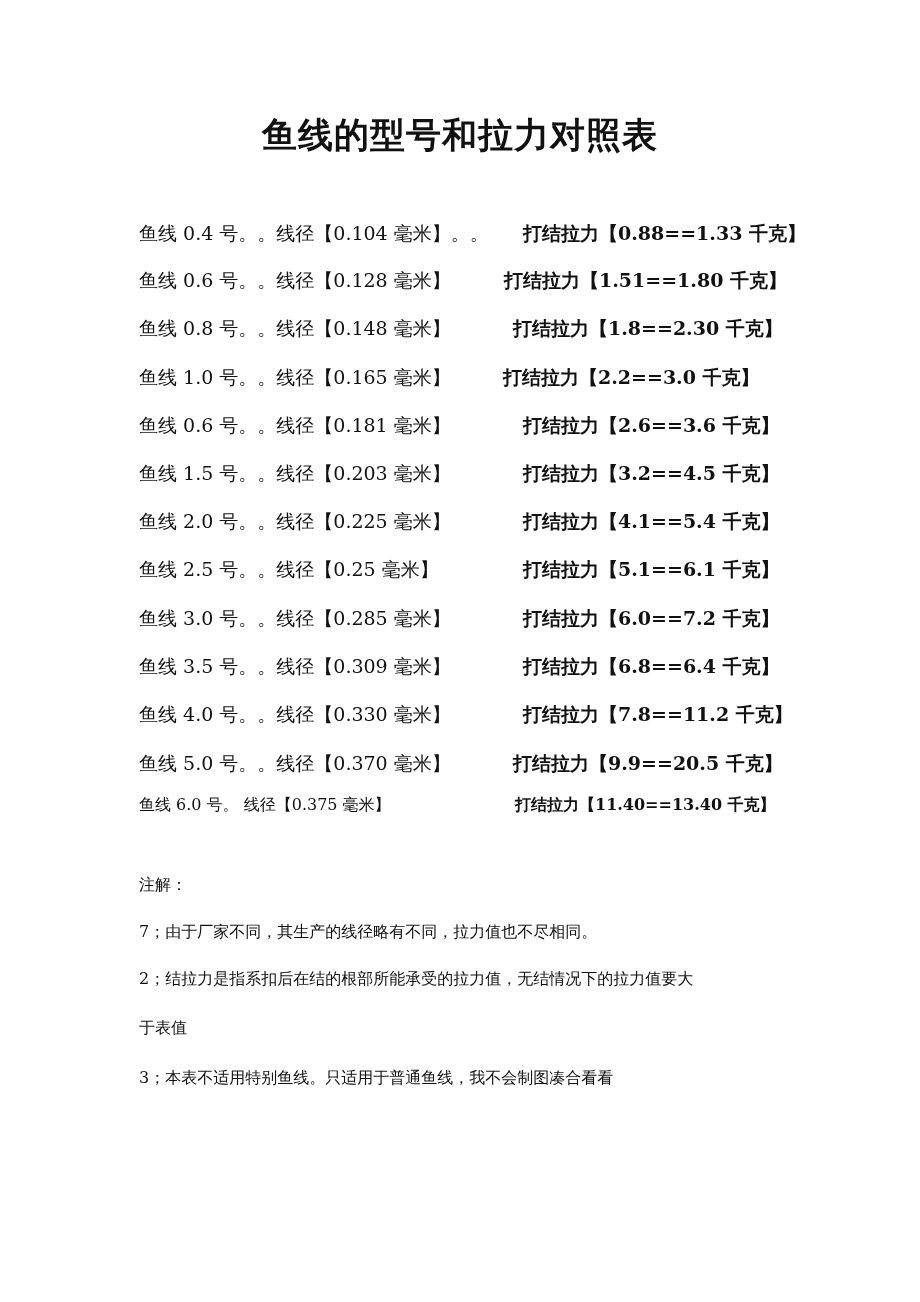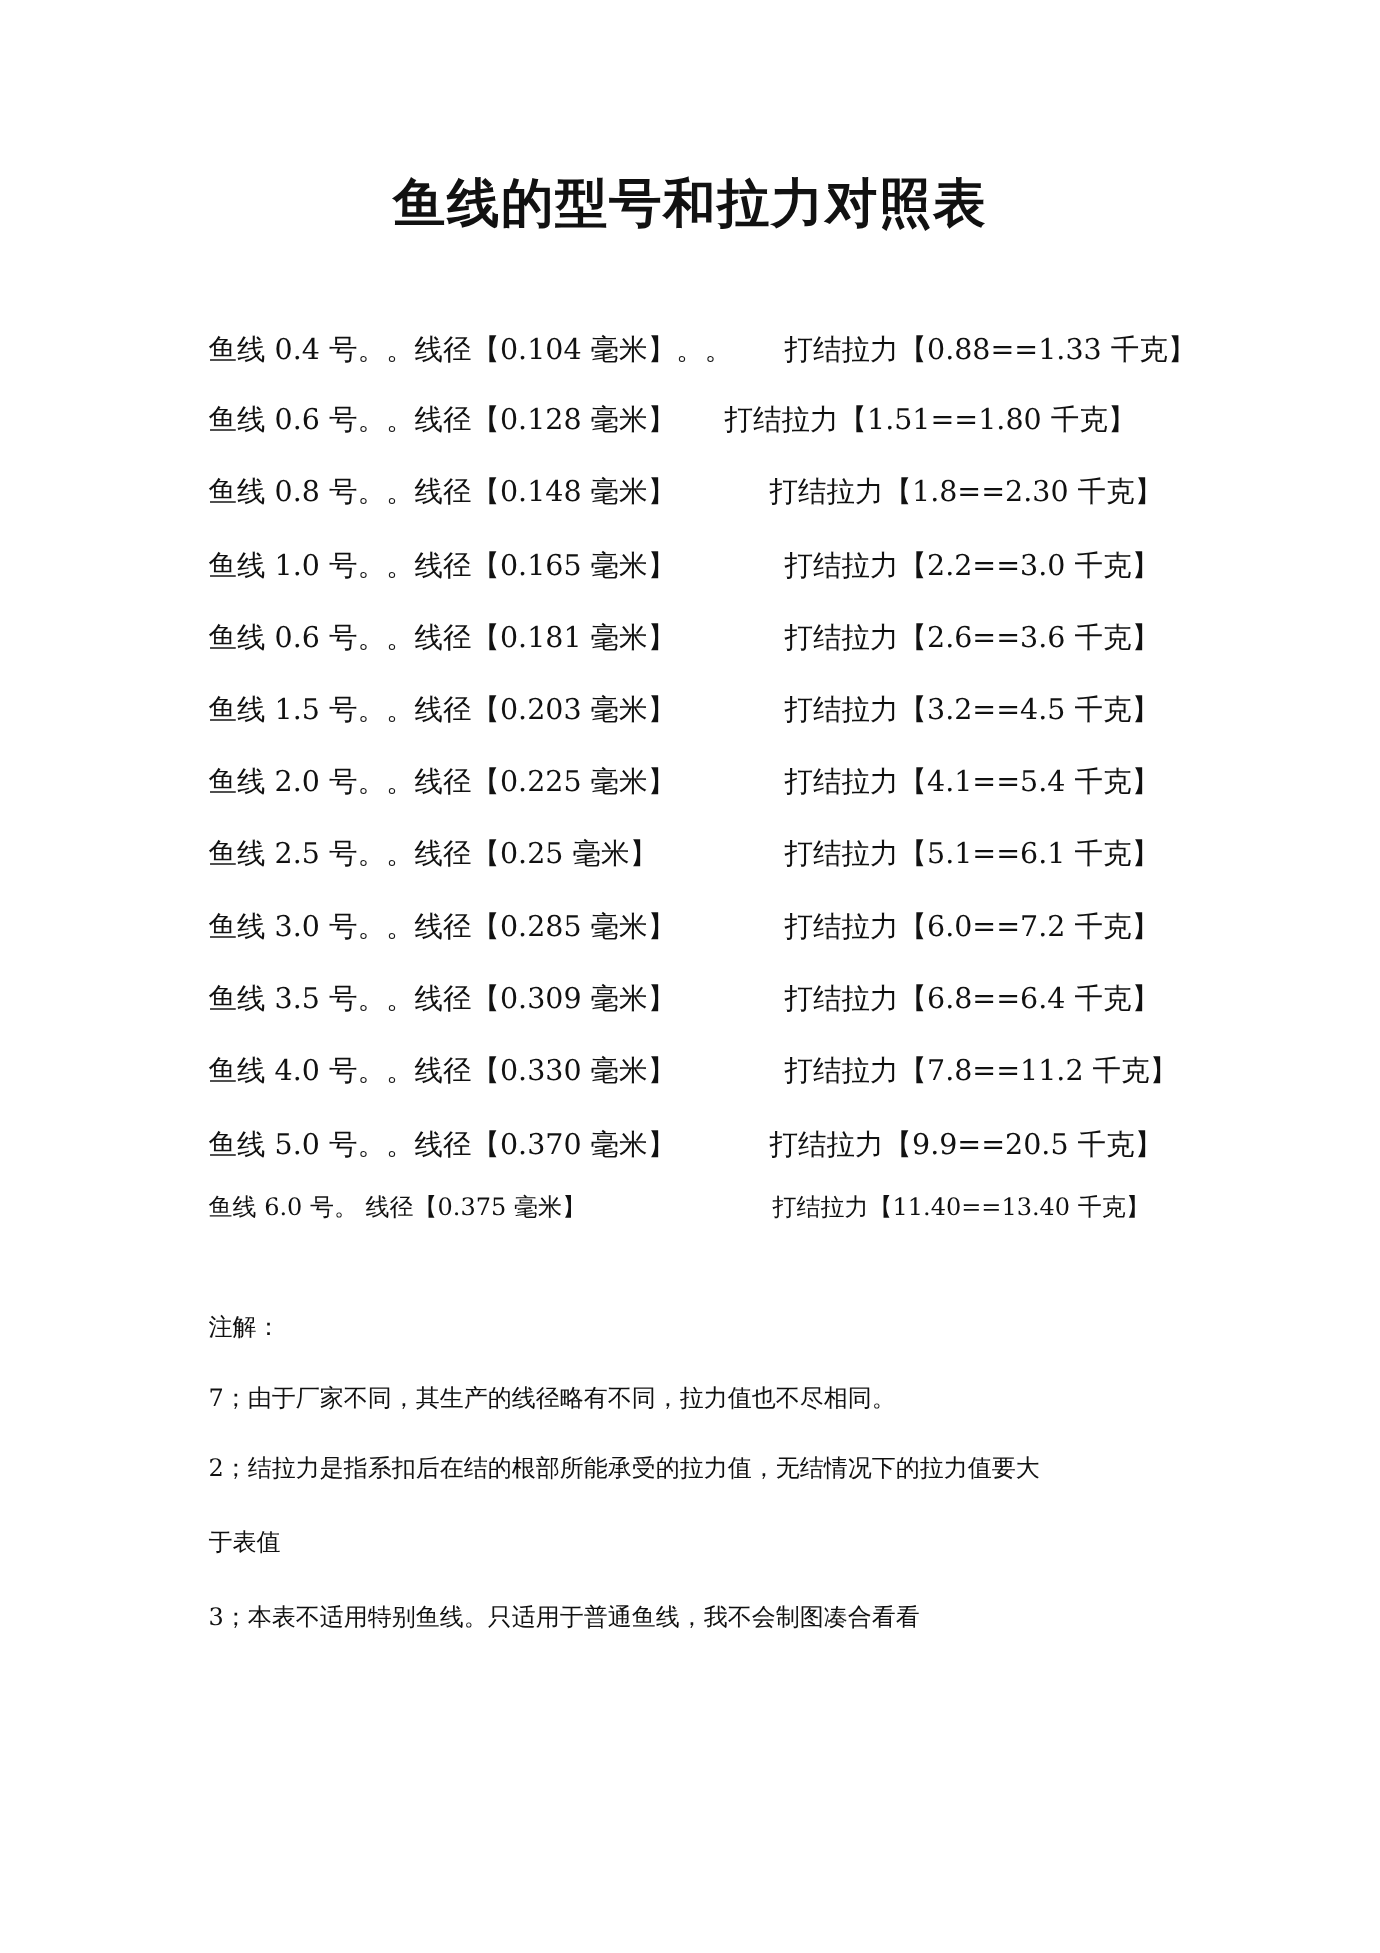--- a/index.html
+++ b/index.html
@@ -9,44 +9,44 @@
       color: #111111;
     }
     .title {
       position: absolute; top: 112px; left: 0; width: 920px;
       text-align: center; font-size: 35px; font-weight: bold; letter-spacing: 1px;
       font-family: "DejaVu Serif", serif;
     }
     .row { position: absolute; left: 139px; font-size: 19px; white-space: nowrap; line-height: 26px; }
     .row.small { font-size: 16px; }
     .row .left { position: absolute; left: 0; top: 0; }
-    .row .right { position: absolute; top: 0; }
+    .row .right { position: absolute; top: 0; font-weight: bold; }
     .notes .note { position: absolute; left: 139px; font-size: 16px; white-space: nowrap; line-height: 22px; }
   </style>
 </head>
 <body>
 
 <div class="title">鱼线的型号和拉力对照表</div>
 
 <div>
   <div class="row" style="top:220px">
     <span class="left">鱼线 0.4 号。。线径【0.104 毫米】。。</span>
     <span class="right" style="left:384px">打结拉力【0.88==1.33 千克】</span>
   </div>
   <div class="row" style="top:267px">
     <span class="left">鱼线 0.6 号。。线径【0.128 毫米】</span>
-    <span class="right" style="left:344px">打结拉力【1.51==1.80 千克】</span>
+    <span class="right" style="left:365px">打结拉力【1.51==1.80 千克】</span>
   </div>
   <div class="row" style="top:315px">
     <span class="left">鱼线 0.8 号。。线径【0.148 毫米】</span>
     <span class="right" style="left:374px">打结拉力【1.8==2.30 千克】</span>
   </div>
   <div class="row" style="top:364px">
     <span class="left">鱼线 1.0 号。。线径【0.165 毫米】</span>
-    <span class="right" style="left:384px">打结拉力【2.2==3.0 千克】</span>
+    <span class="right" style="left:364px">打结拉力【2.2==3.0 千克】</span>
   </div>
   <div class="row" style="top:412px">
     <span class="left">鱼线 0.6 号。。线径【0.181 毫米】</span>
     <span class="right" style="left:384px">打结拉力【2.6==3.6 千克】</span>
   </div>
   <div class="row" style="top:460px">
     <span class="left">鱼线 1.5 号。。线径【0.203 毫米】</span>
     <span class="right" style="left:384px">打结拉力【3.2==4.5 千克】</span>
   </div>
   <div class="row" style="top:508px">

